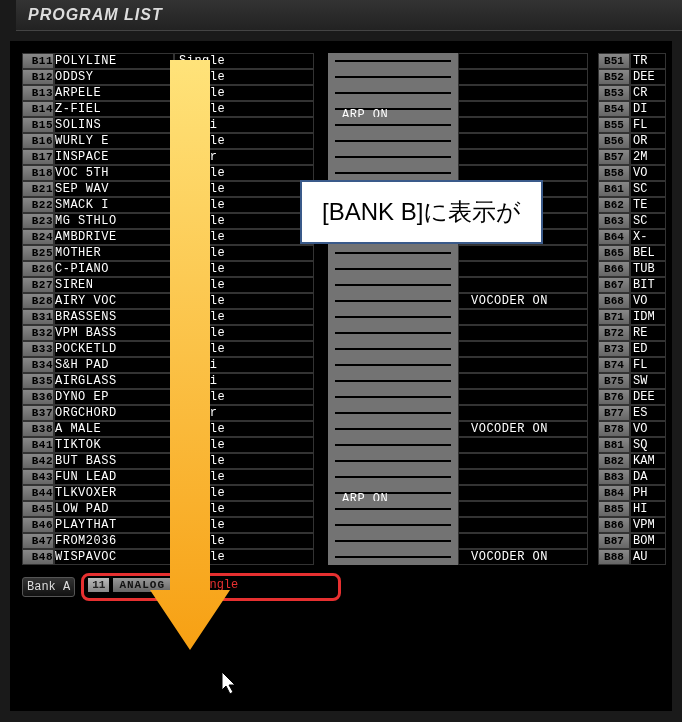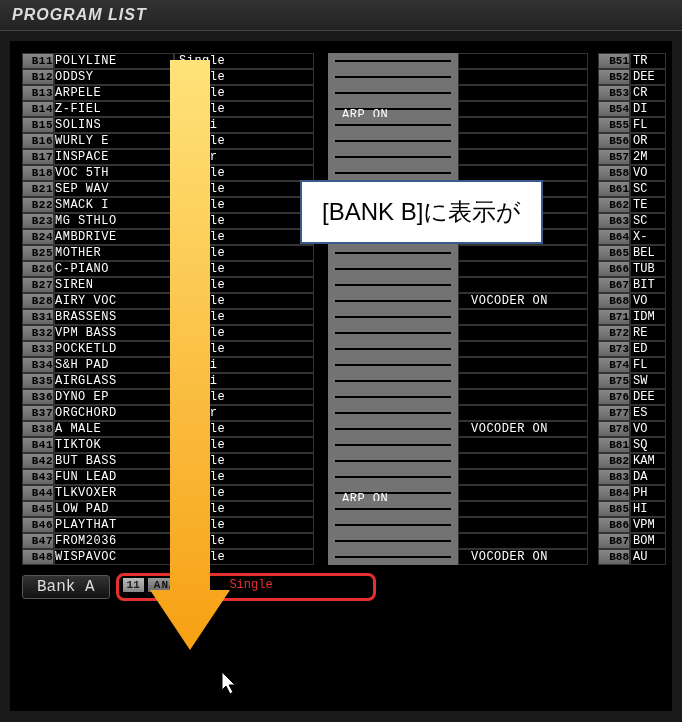--- a/index.html
+++ b/index.html
@@ -14,20 +14,21 @@
   .header {
     background: linear-gradient(to bottom, #333, #222);
     color: #ddd;
     font-family: Arial, sans-serif;
     font-weight: bold;
     font-style: italic;
     font-size: 16px;
     padding: 6px 12px;
     letter-spacing: 1px;
     border-bottom: 1px solid #444;
+    margin-left: 16px;
   }
   .panel {
     background: #000;
     margin: 10px;
     padding: 12px 4px 12px 12px;
     height: 670px;
     position: relative;
   }
   .columns {
     display: flex;
@@ -86,21 +87,21 @@
   .row-r {
     display: flex;
     height: 16px;
     font-size: 12px;
     color: #fff;
   }
   .cell-slot-r {
     flex: 0 0 32px;
     background: linear-gradient(to bottom, #888, #666);
     color: #000;
-    text-align: right;
+    text-align: center;
     border: 1px solid #333;
     font-weight: bold;
     font-size: 11px;
     line-height: 14px;
   }
   .cell-name-r {
     flex: 0 0 36px;
     border: 1px solid #333;
     padding-left: 2px;
     line-height: 14px;
@@ -111,22 +112,22 @@
     margin-top: 8px;
     display: flex;
     gap: 6px;
     align-items: center;
   }
   .bank-btn {
     background: linear-gradient(to bottom, #333, #111);
     border: 1px solid #555;
     color: #ddd;
     font-family: "Courier New", monospace;
-    font-size: 16px;
-    padding: 2px 14px;
+    font-size: 12px;
+    padding: 2px 4px;
     border-radius: 3px;
   }
   .highlight-box {
     border: 3px solid #e63030;
     border-radius: 8px;
     padding: 2px 4px;
     display: flex;
     gap: 4px;
     align-items: flex-start;
     width: 260px;

